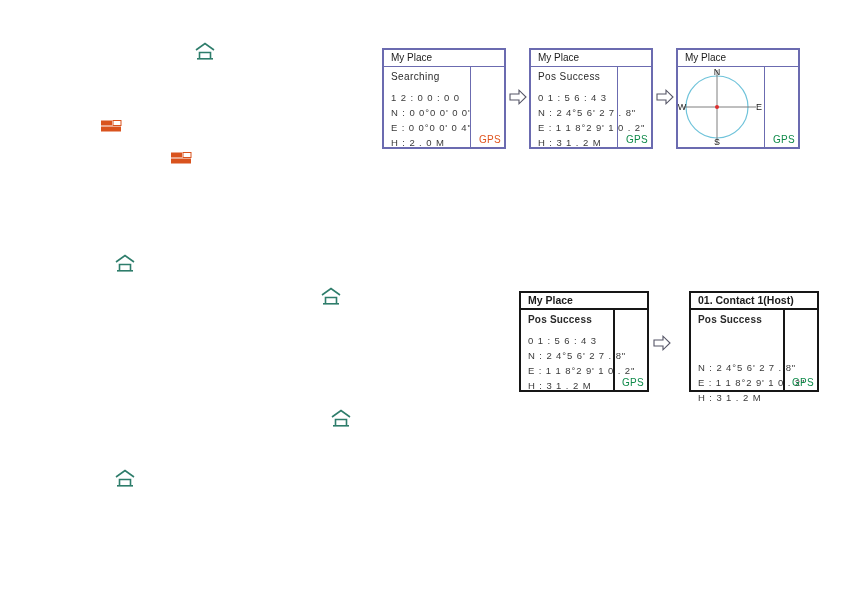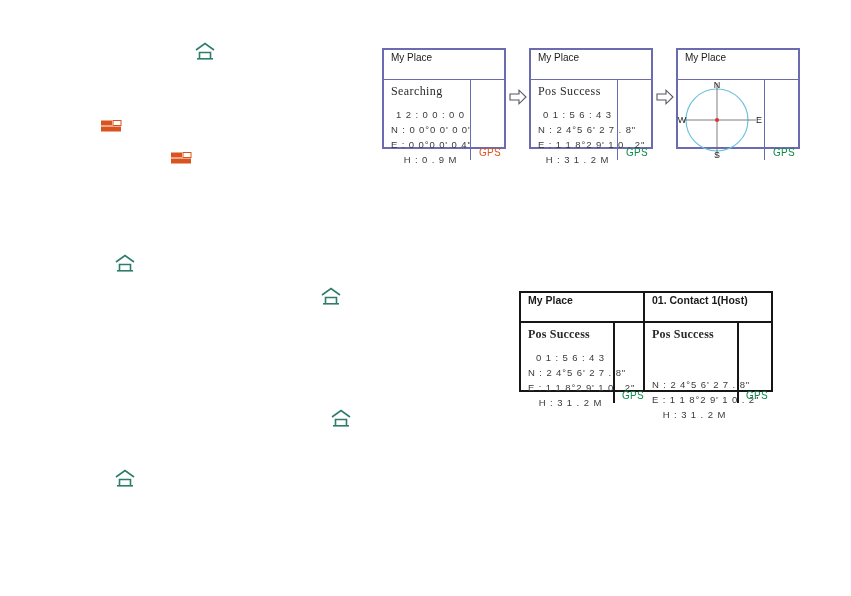--- a/index.html
+++ b/index.html
@@ -35,21 +35,21 @@
   .panel {
     position: absolute;
     background: #ffffff;
     box-sizing: border-box;
   }
   .panel.violet  { border: 2px solid #6b6bb0; }
   .panel.black   { border: 2px solid #161616; }
 
   .panel-title {
     box-sizing: border-box;
-    height: 30px;
+    height: 17px;
     line-height: 15px;
     padding-left: 7px;
     font-size: 10px;
     color: #1b1b1b;
     white-space: nowrap;
     overflow: hidden;
   }
   .panel.violet .panel-title { border-bottom: 1px solid #6b6bb0; }
   .panel.black  .panel-title { border-bottom: 2px solid #161616; font-weight: bold; font-size: 10.5px; }
 
@@ -66,38 +66,36 @@
   }
   .panel-side {
     flex: 0 0 34px;
     box-sizing: border-box;
     position: relative;
   }
   .panel.violet .panel-side { border-left: 1px solid #6b6bb0; }
   .panel.black  .panel-side { border-left: 2px solid #161616; }
 
   .status-line {
-    font-size: 12px;
+    font-size: 10px;
     color: #2a2a2a;
     letter-spacing: .4px;
     white-space: nowrap;
     margin-bottom: 2px;
-    font-family: Liberation Serif, serif;
   }
   .panel.black .status-line { font-weight: bold; letter-spacing: .2px; }
 
   .data-lines { margin-top: 8px; }
   .panel.black .data-lines { margin-top: 20px; }
   .data-line {
     font-size: 9.5px;
     color: #3a3a3a;
     letter-spacing: .9px;
     white-space: nowrap;
     line-height: 15px;
-    text-align: center;
   }
   .data-line.spacer { visibility: hidden; }
 
   .gps-badge {
     position: absolute;
     right: 3px;
     bottom: 2px;
     font-size: 10px;
     font-weight: normal;
     letter-spacing: .3px;
@@ -192,21 +190,21 @@
 
 <div class="panel violet" style="left:382px; top:48px; width:124px; height:101px;">
   <div class="panel-title">My Place</div>
   <div class="panel-body">
     <div class="panel-main">
       <div class="status-line">Searching</div>
       <div class="data-lines">
         <div class="data-line">1 2 : 0 0 : 0 0</div>
         <div class="data-line">N : 0 0°0 0' 0 0"</div>
         <div class="data-line">E : 0 0°0 0' 0 4"</div>
-        <div class="data-line">H : 0 . 9 M</div>
+        <div class="data-line">H : 2 . 0 M</div>
       </div>
     </div>
     <div class="panel-side">
       <div class="gps-badge orange">GPS</div>
     </div>
   </div>
 </div>
 
 <div class="panel violet" style="left:529px; top:48px; width:124px; height:101px;">
   <div class="panel-title">My Place</div>
@@ -260,21 +258,21 @@
         <div class="data-line">E : 1 1 8°2 9' 1 0 . 2"</div>
         <div class="data-line">H : 3 1 . 2 M</div>
       </div>
     </div>
     <div class="panel-side">
       <div class="gps-badge green">GPS</div>
     </div>
   </div>
 </div>
 
-<div class="panel black" style="left:643px; top:291px; width:130px; height:101px;">
+<div class="panel black" style="left:689px; top:291px; width:130px; height:101px;">
   <div class="panel-title">01. Contact 1(Host)</div>
   <div class="panel-body">
     <div class="panel-main">
       <div class="status-line">Pos Success</div>
       <div class="data-lines">
         <div class="data-line spacer">&nbsp;</div>
         <div class="data-line">N : 2 4°5 6' 2 7 . 8"</div>
         <div class="data-line">E : 1 1 8°2 9' 1 0 . 2"</div>
         <div class="data-line">H : 3 1 . 2 M</div>
       </div>

